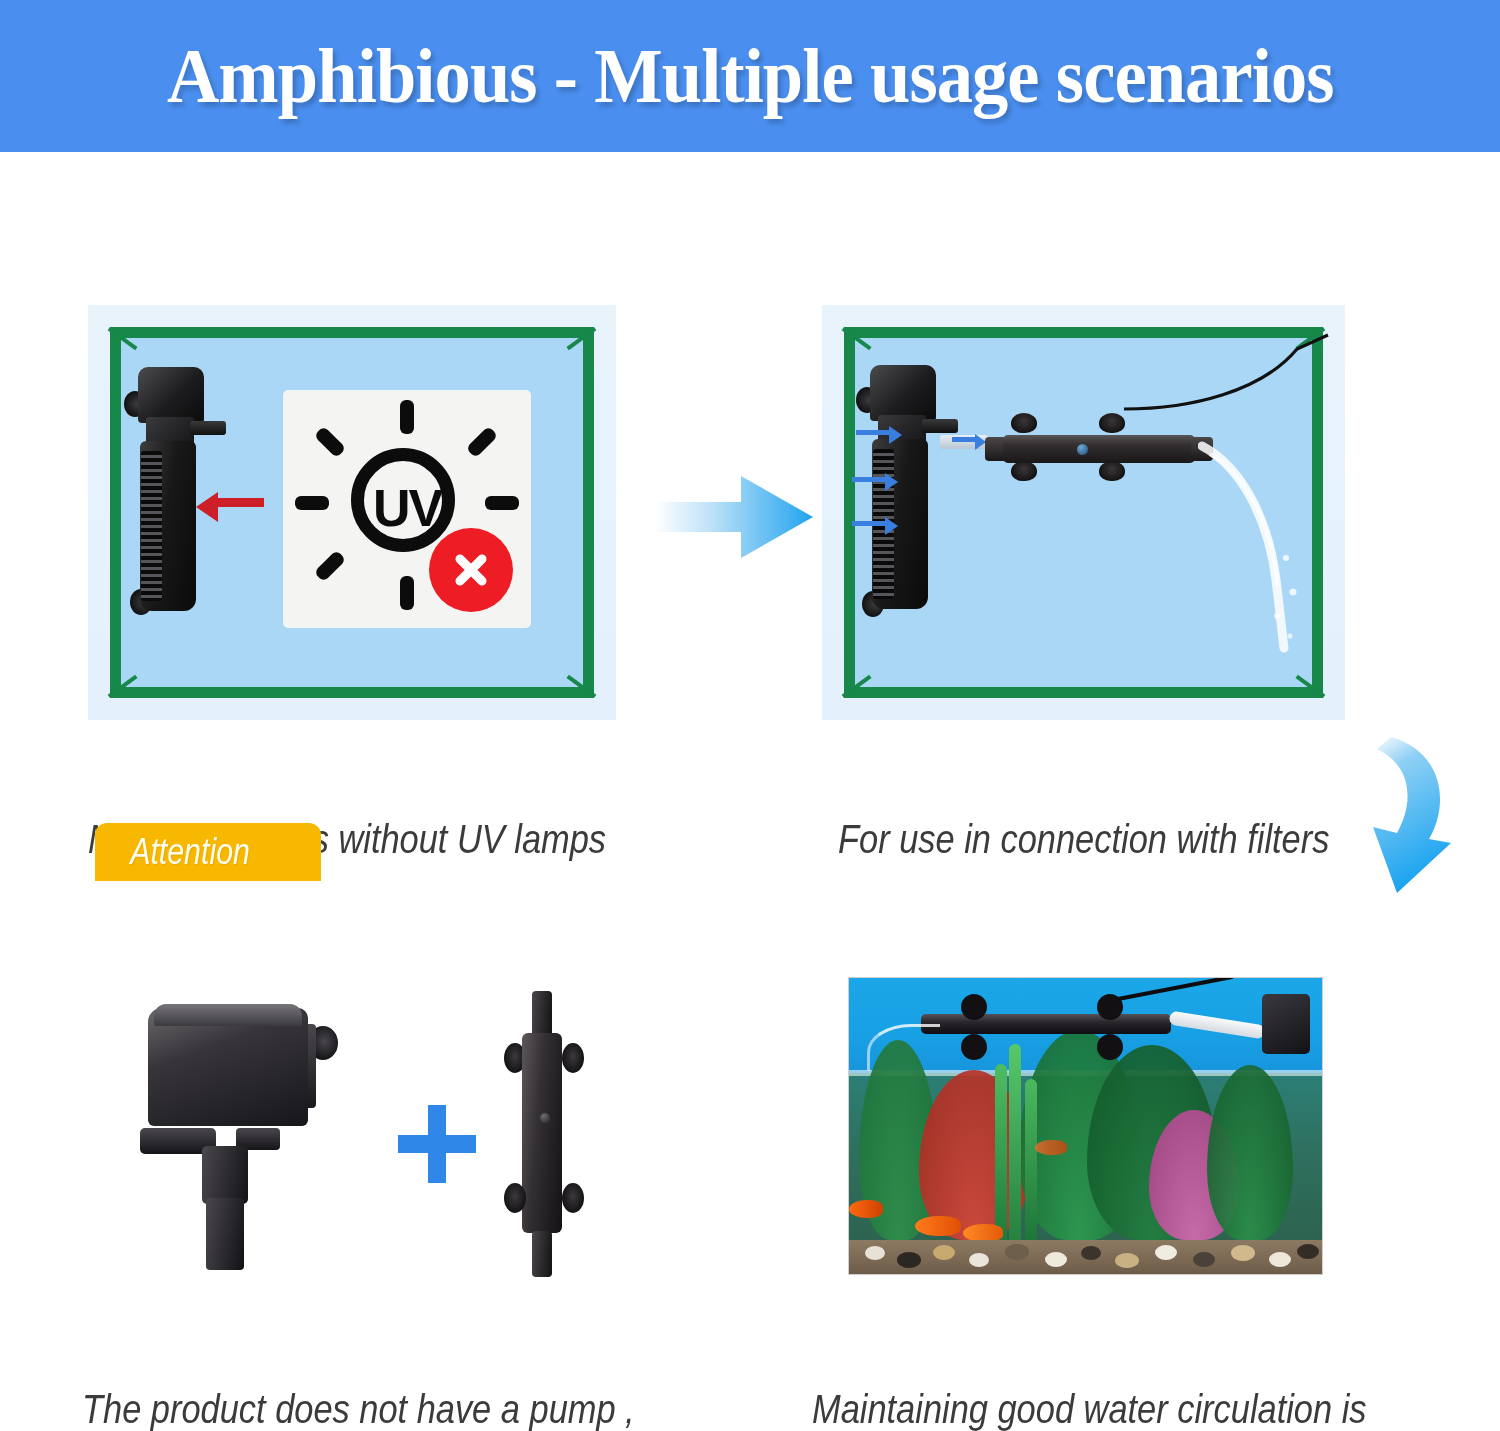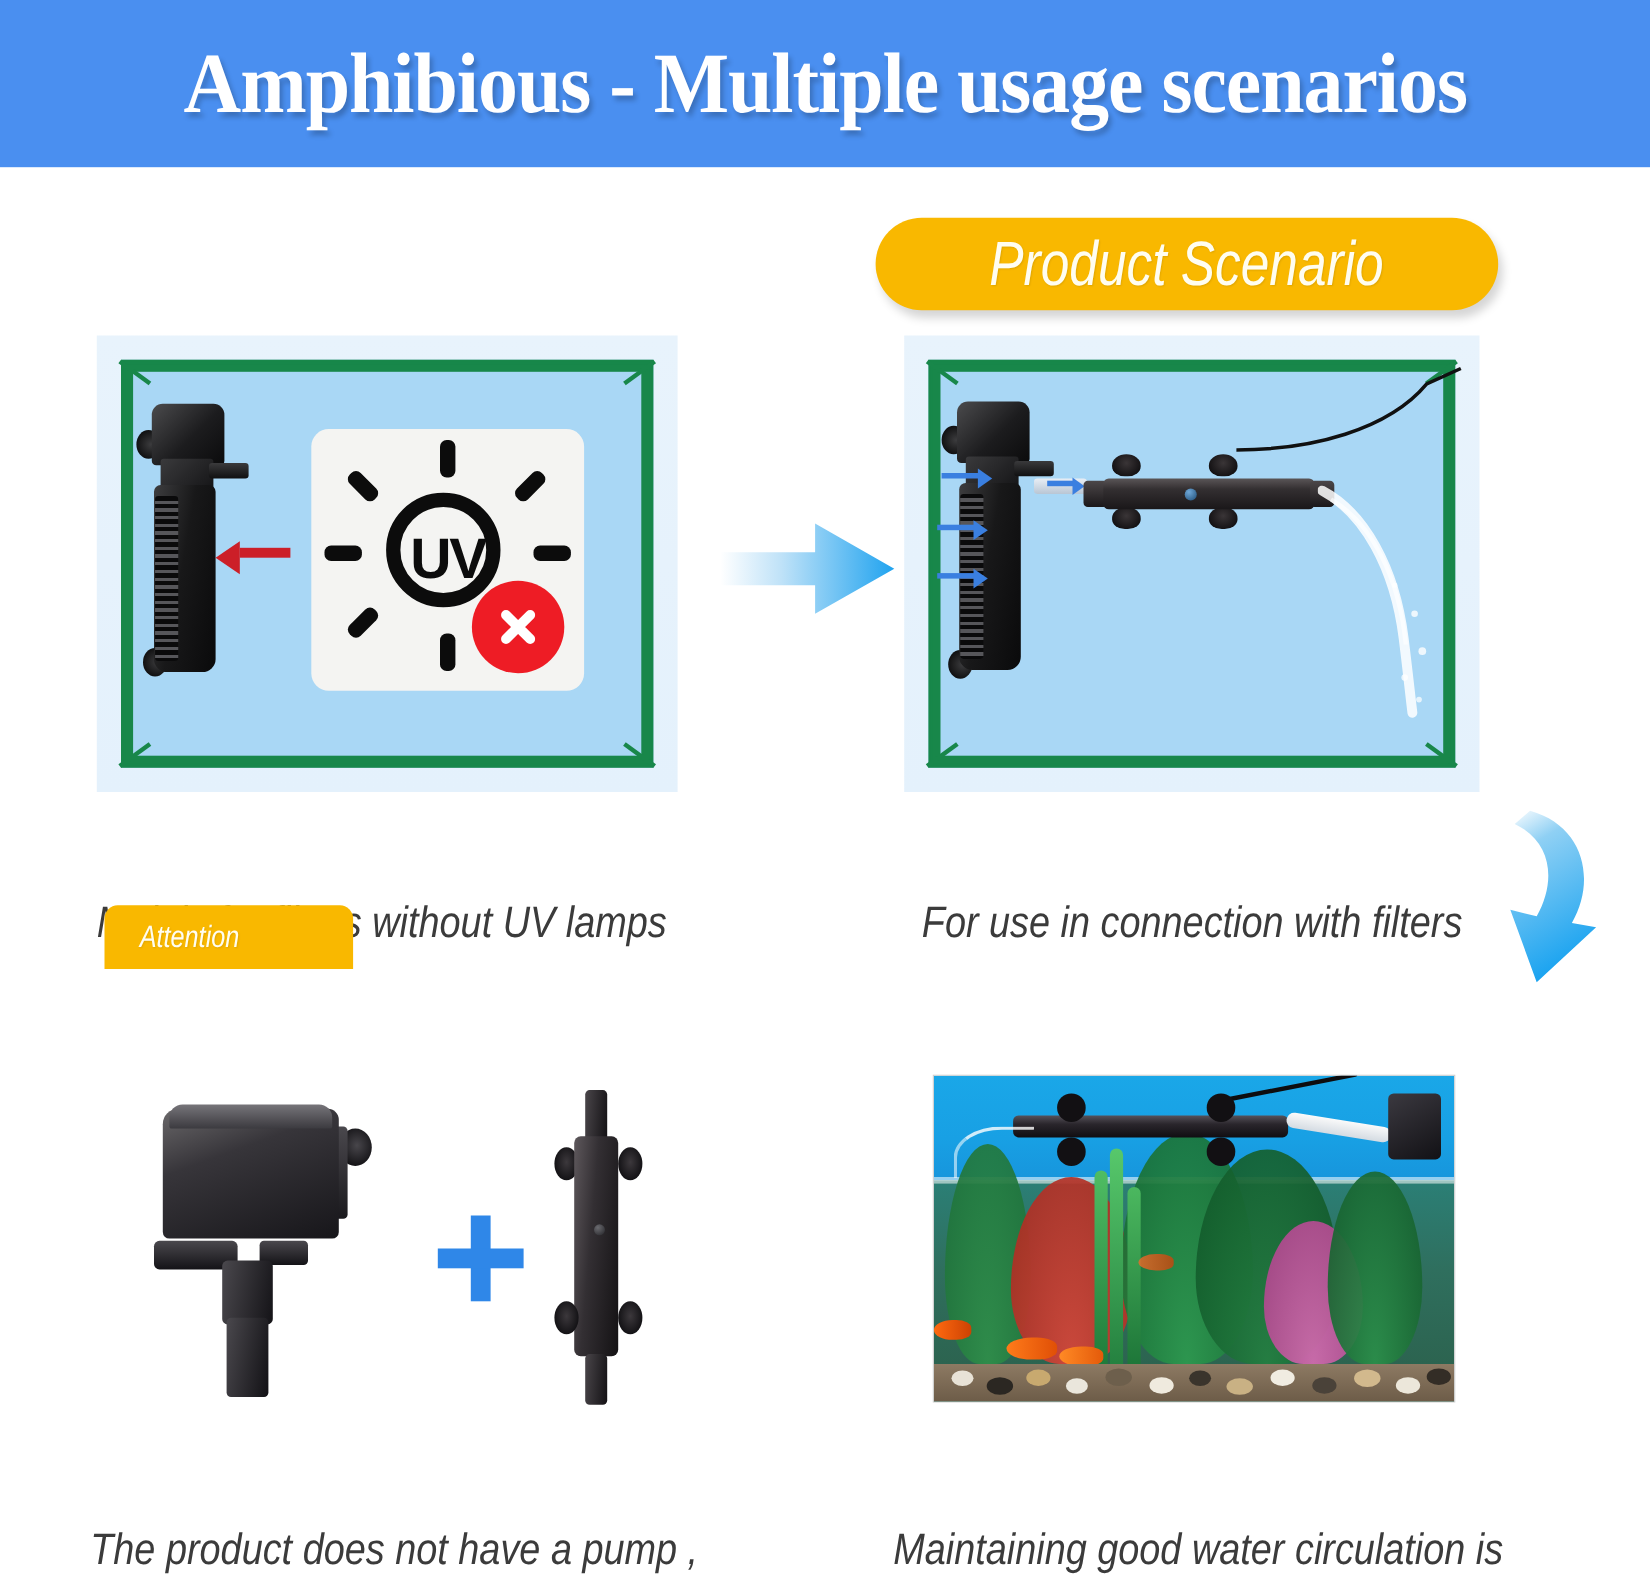--- a/index.html
+++ b/index.html
@@ -49,21 +49,21 @@
   #pill-product-scenario{left:796px;top:198px;width:566px;height:84px;font-size:57px;}
   #pill-water-circulation{left:800px;top:868px;width:565px;height:84px;font-size:57px;}
   #pill-connection{left:95px;top:871px;width:556px;height:80px;font-size:54px;justify-content:flex-start;padding-left:26px;box-sizing:border-box;}
 
   #tab-attention{
     position:absolute;left:95px;top:823px;width:226px;height:58px;
     background:#f9b800;
     border-radius:12px 12px 0 0;
     display:flex;align-items:center;
     padding-left:22px;box-sizing:border-box;
-    color:#fffdf0;font-style:italic;font-size:28px;
+    color:#fffdf0;font-style:italic;font-size:37px;
     z-index:1;
     text-shadow:1px 1px 2px rgba(0,0,0,0.10);
   }
 
   
   .caption{
     position:absolute;
     font-style:italic;
     color:#3b3b3b;
     font-size:40px;
@@ -137,21 +137,21 @@
   .arrow-in:after{
     content:"";position:absolute;right:-12px;top:-9px;
     border-left:13px solid #3a7fe0;
     border-top:9px solid transparent;
     border-bottom:9px solid transparent;
   }
 
   
   #uv-card{
     position:absolute;left:283px;top:390px;width:248px;height:238px;
-    background:#f4f4f2;border-radius:16px;
+    background:#f4f4f2;border-radius:5px;
   }
   .uv-ring{
     position:absolute;left:68px;top:58px;width:104px;height:104px;
     border:13px solid #0c0c0c;border-radius:50%;
     box-sizing:border-box;
   }
   .uv-text{
     position:absolute;left:0;top:88px;width:248px;text-align:center;
     font-size:52px;font-weight:600;color:#0c0c0c;
     font-family:"Liberation Sans", sans-serif;letter-spacing:-2px;
@@ -348,23 +348,20 @@
         <path d="M13 13 L35 35 M35 13 L13 35" stroke="#ffffff" stroke-width="9" stroke-linecap="round"></path>
       </svg>
     </div>
   </div>
   <div class="red-arrow"></div>
 
   <div class="caption" id="cap-1">
     <span class="cap-sq">Mainly for filters without UV lamps</span>
   </div>
 
-  <div class="pill pill-yellow" id="pill-product-scenario">
-    <span class="pill-text">Product Scenario</span>
-  </div>
 
   <div class="tank" id="tank-2">
     <div class="tank-water"></div>
     <div class="tank-inner-line"></div>
     <div class="strut" style="left:22px;top:22px;width:34px;height:4px;transform:rotate(36deg);"></div>
     <div class="strut" style="right:22px;top:22px;width:34px;height:4px;transform:rotate(-36deg);transform-origin:100% 0;"></div>
     <div class="strut" style="left:22px;bottom:22px;width:34px;height:4px;transform:rotate(-36deg);transform-origin:0 100%;"></div>
     <div class="strut" style="right:22px;bottom:22px;width:34px;height:4px;transform:rotate(36deg);transform-origin:100% 100%;"></div>
 
     <div class="pump" style="left:34px;top:60px;width:110px;height:258px;">

